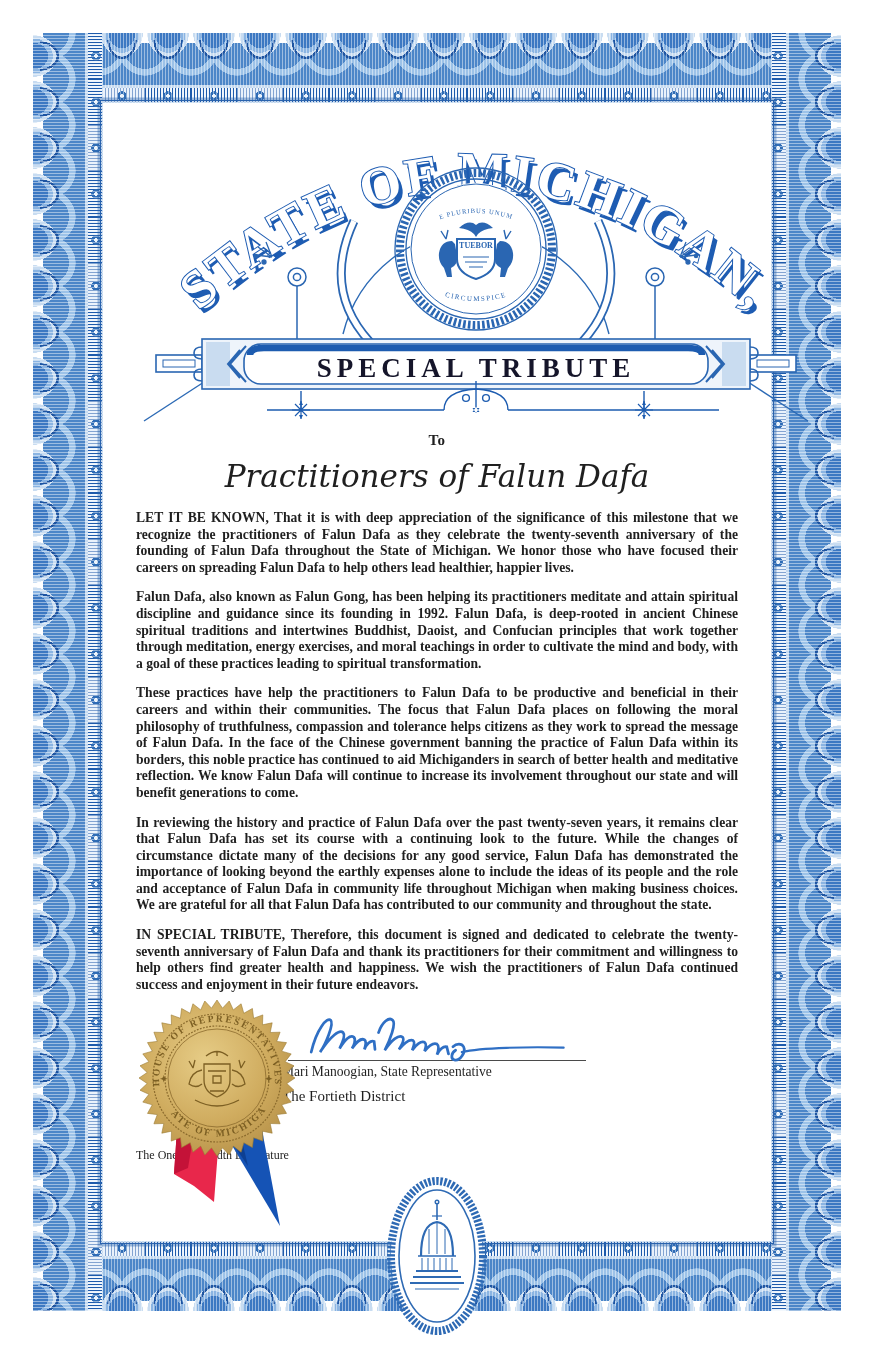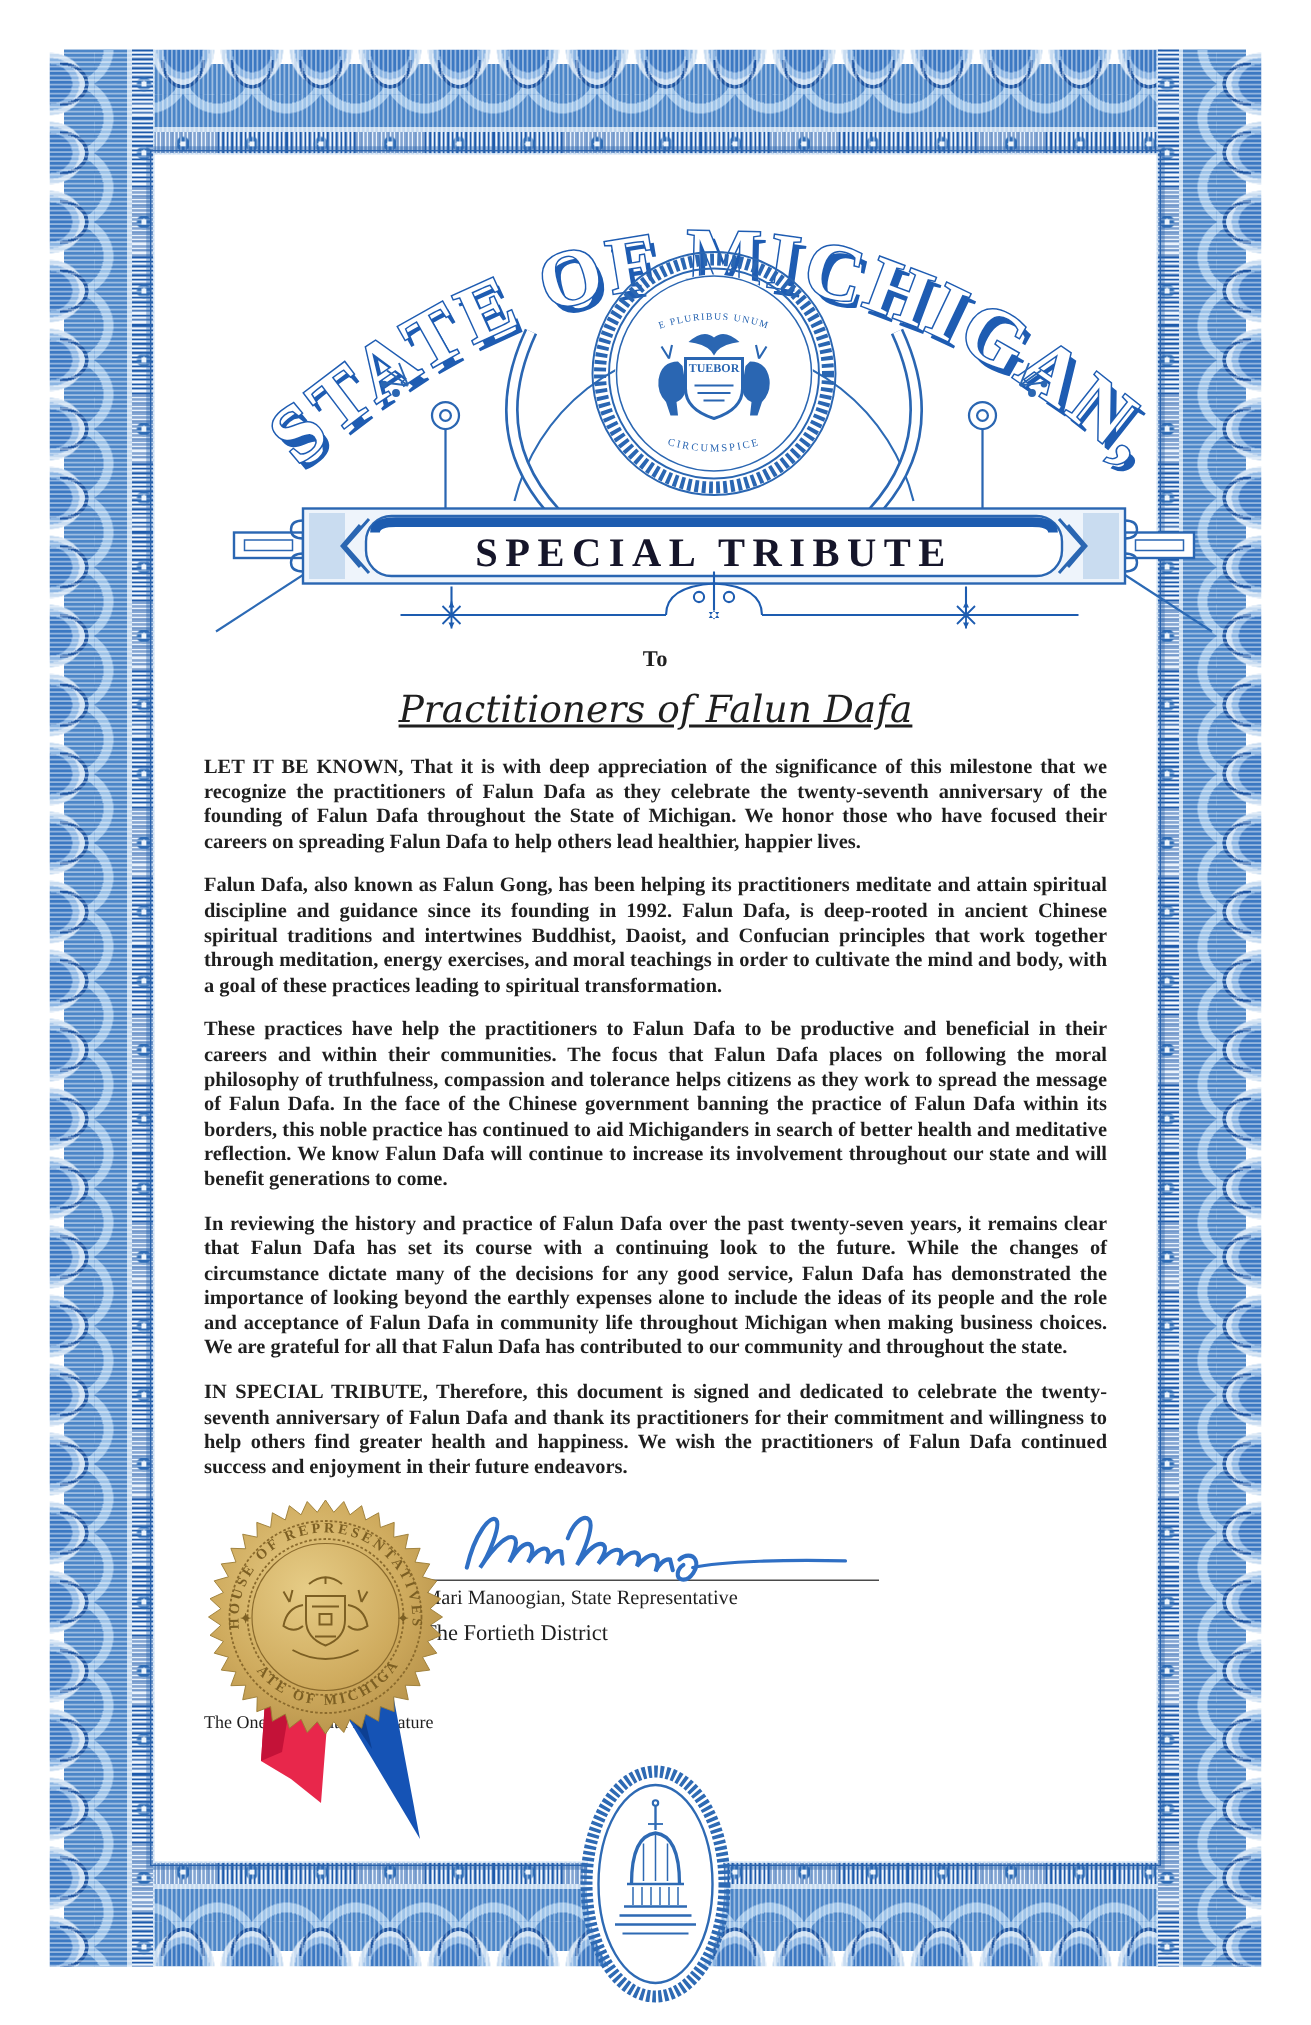--- a/index.html
+++ b/index.html
@@ -45,21 +45,21 @@
       radial-gradient(ellipse 40px 34px at 100% 50%, transparent 0 70%, #9cc2e8 70% 86%, transparent 87%) 10px 23px / 52px 46px repeat-y,
       linear-gradient(to left, transparent 0 10px, #4c86c8 10px 52px, #c5daf0 52px 100%) 0 0 / 100% 100% no-repeat;}
 
   .frame{position:absolute;left:100px;right:100px;top:100px;bottom:106px;
          border:1.6px solid #2a63ad; box-shadow:0 0 0 2.5px rgba(42,99,173,.4), inset 0 0 0 1px rgba(42,99,173,.18);}
 
   
   .content{position:absolute;left:103px;right:103px;top:103px;bottom:109px;padding:0 33px;}
   .header-art{display:block;margin:26px auto 0;}
   .to-line{text-align:center;font-weight:bold;font-size:15px;margin-top:3px;letter-spacing:.5px;}
-  .recipient{text-align:center;font-style:italic;font-size:25px;margin-top:9px;font-family:"DejaVu Serif", serif;text-decoration:underline;}
+  .recipient{text-align:center;font-style:italic;font-size:31px;margin-top:9px;font-family:"DejaVu Serif", serif;}
   .body-text{margin-top:16px;}
   .body-text p{margin:0 0 13px 0;font-size:13.6px;line-height:16.6px;text-align:justify;font-weight:bold;}
 
   .sig-block{width:310px;margin:8px auto 0;position:relative;}
   .sig-svg{display:block;margin:0 auto -8px;}
   .sig-rule{border-bottom:1.6px solid #4a4a4a;width:298px;margin:0 auto;}
   .sig-name{font-size:13.6px;margin-top:3px;}
   .sig-district{font-size:15px;margin-top:8px;}
   .closing-block{text-align:left;font-size:12px;line-height:17px;margin-top:42px;}
 

